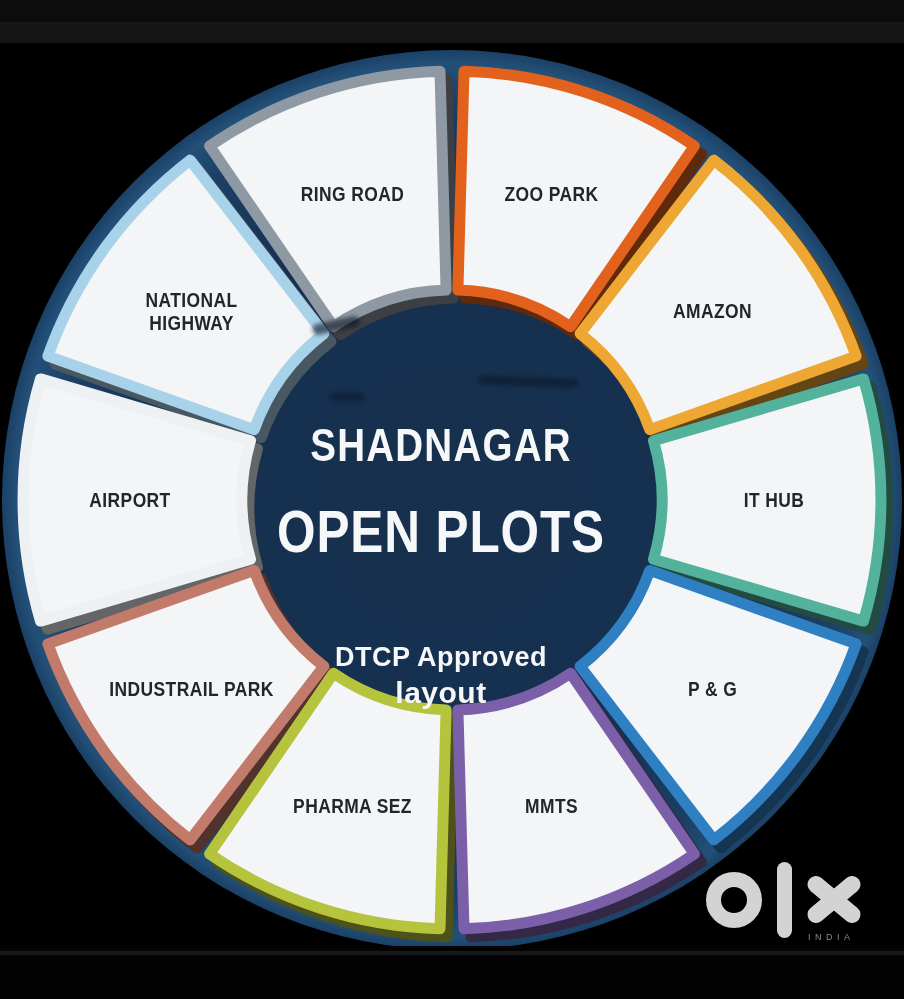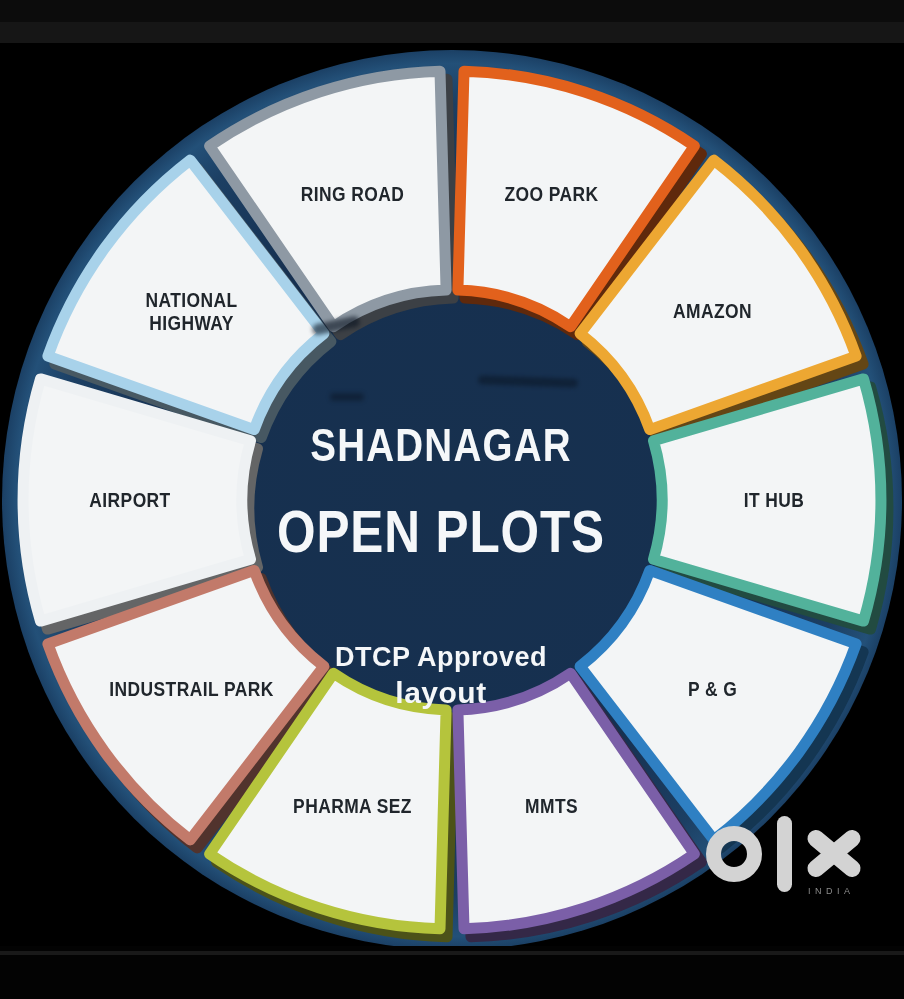--- a/index.html
+++ b/index.html
@@ -45,21 +45,21 @@
   .ct-sub-1 { top: 644px; font-size: 27px; font-weight: bold; letter-spacing: 0.5px; }
   .ct-sub-2 { top: 678px; font-size: 30px; font-weight: bold; letter-spacing: 0.5px; }
 
   
   .smudge { position: absolute; border-radius: 6px; filter: blur(2px); }
   .smudge-1 { left: 312px; top: 320px; width: 48px; height: 11px; background: rgba(8,18,32,0.60); transform: rotate(-12deg); }
   .smudge-2 { left: 478px; top: 377px; width: 100px; height: 9px; background: rgba(8,18,32,0.50); transform: rotate(2deg); }
   .smudge-3 { left: 330px; top: 393px; width: 34px; height: 8px; background: rgba(8,18,32,0.45); }
 
   
-  .olx { position: absolute; left: 700px; top: 816px; width: 190px; height: 95px; }
+  .olx { position: absolute; left: 700px; top: 862px; width: 190px; height: 95px; }
   .olx-o {
     position: absolute; left: 6px; top: 10px;
     width: 26px; height: 26px;
     border: 15px solid #d3d3d3; border-radius: 50%;
   }
   .olx-bar {
     position: absolute; left: 77px; top: 0;
     width: 15px; height: 76px;
     background: #d3d3d3; border-radius: 8px;
   }

